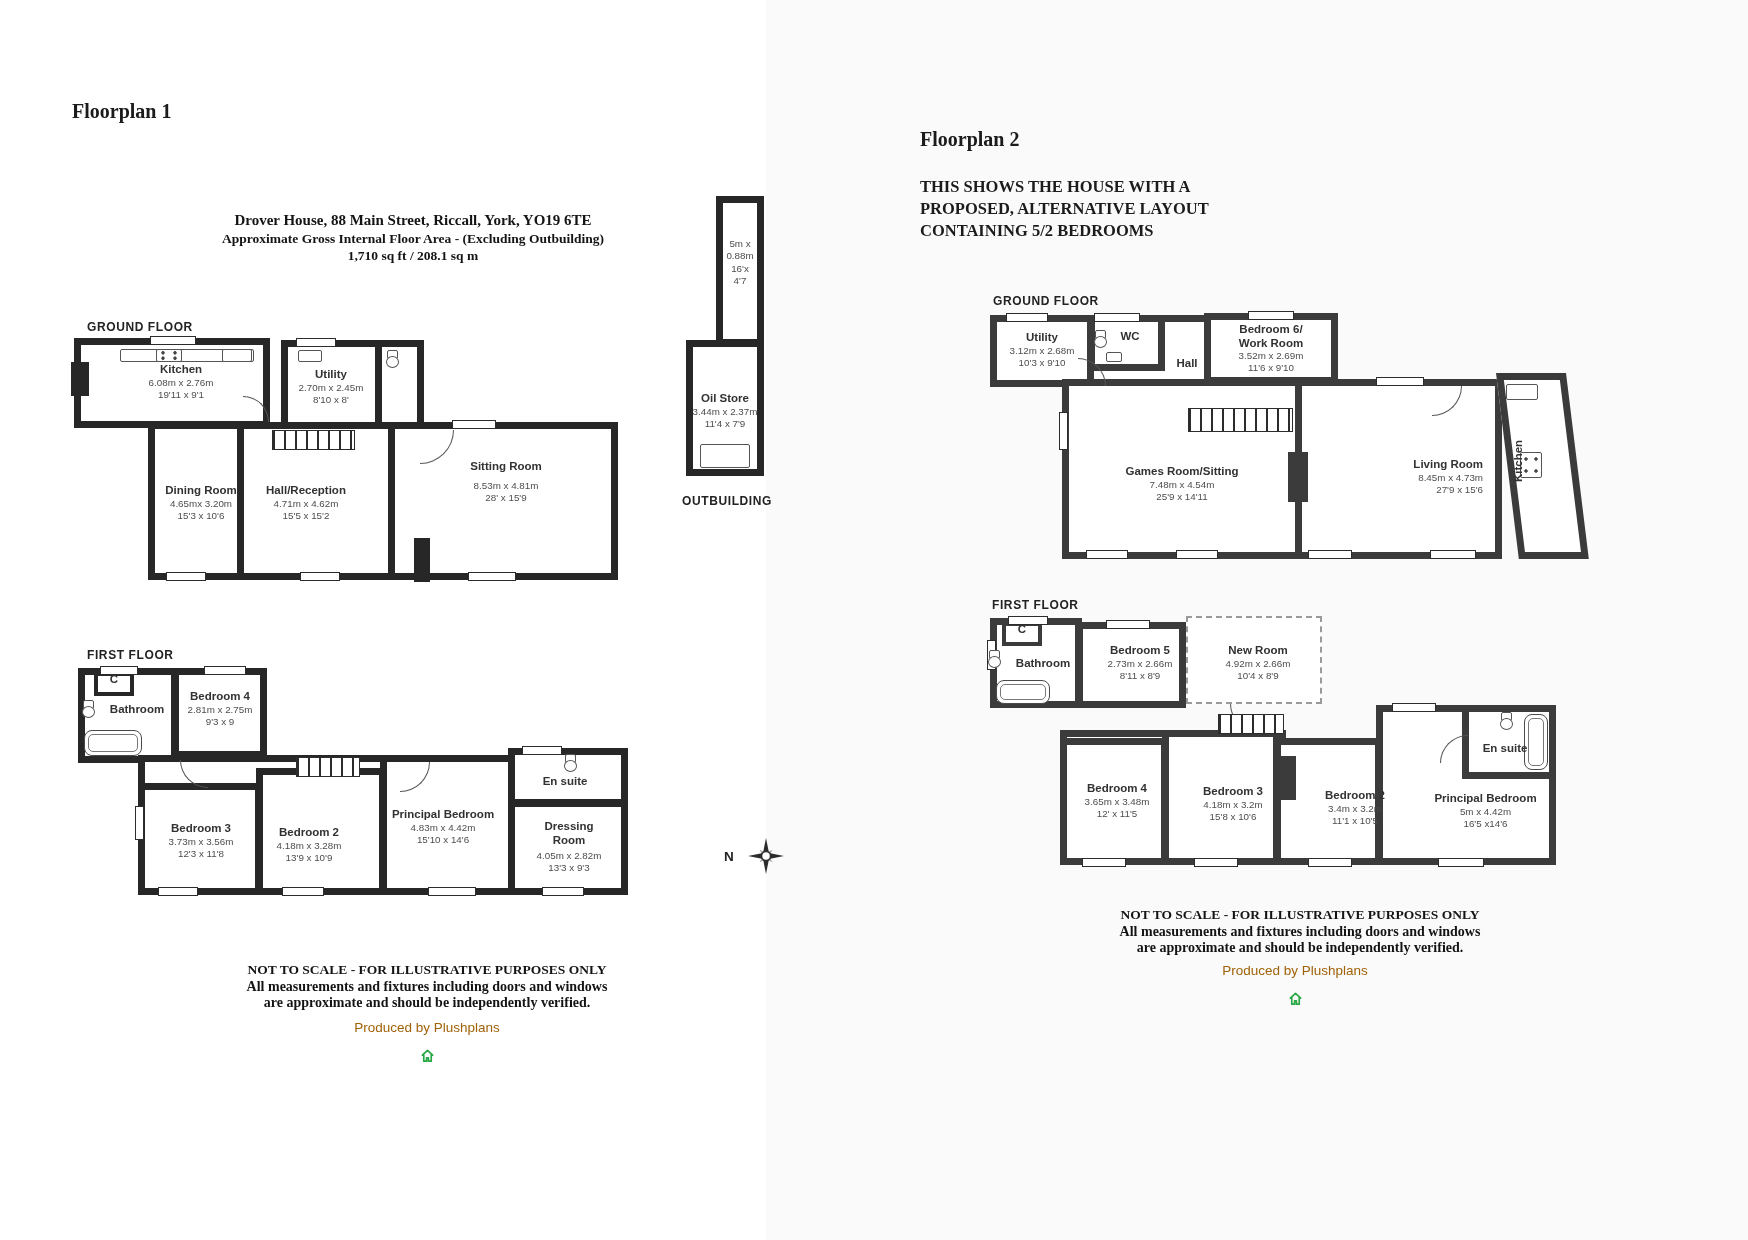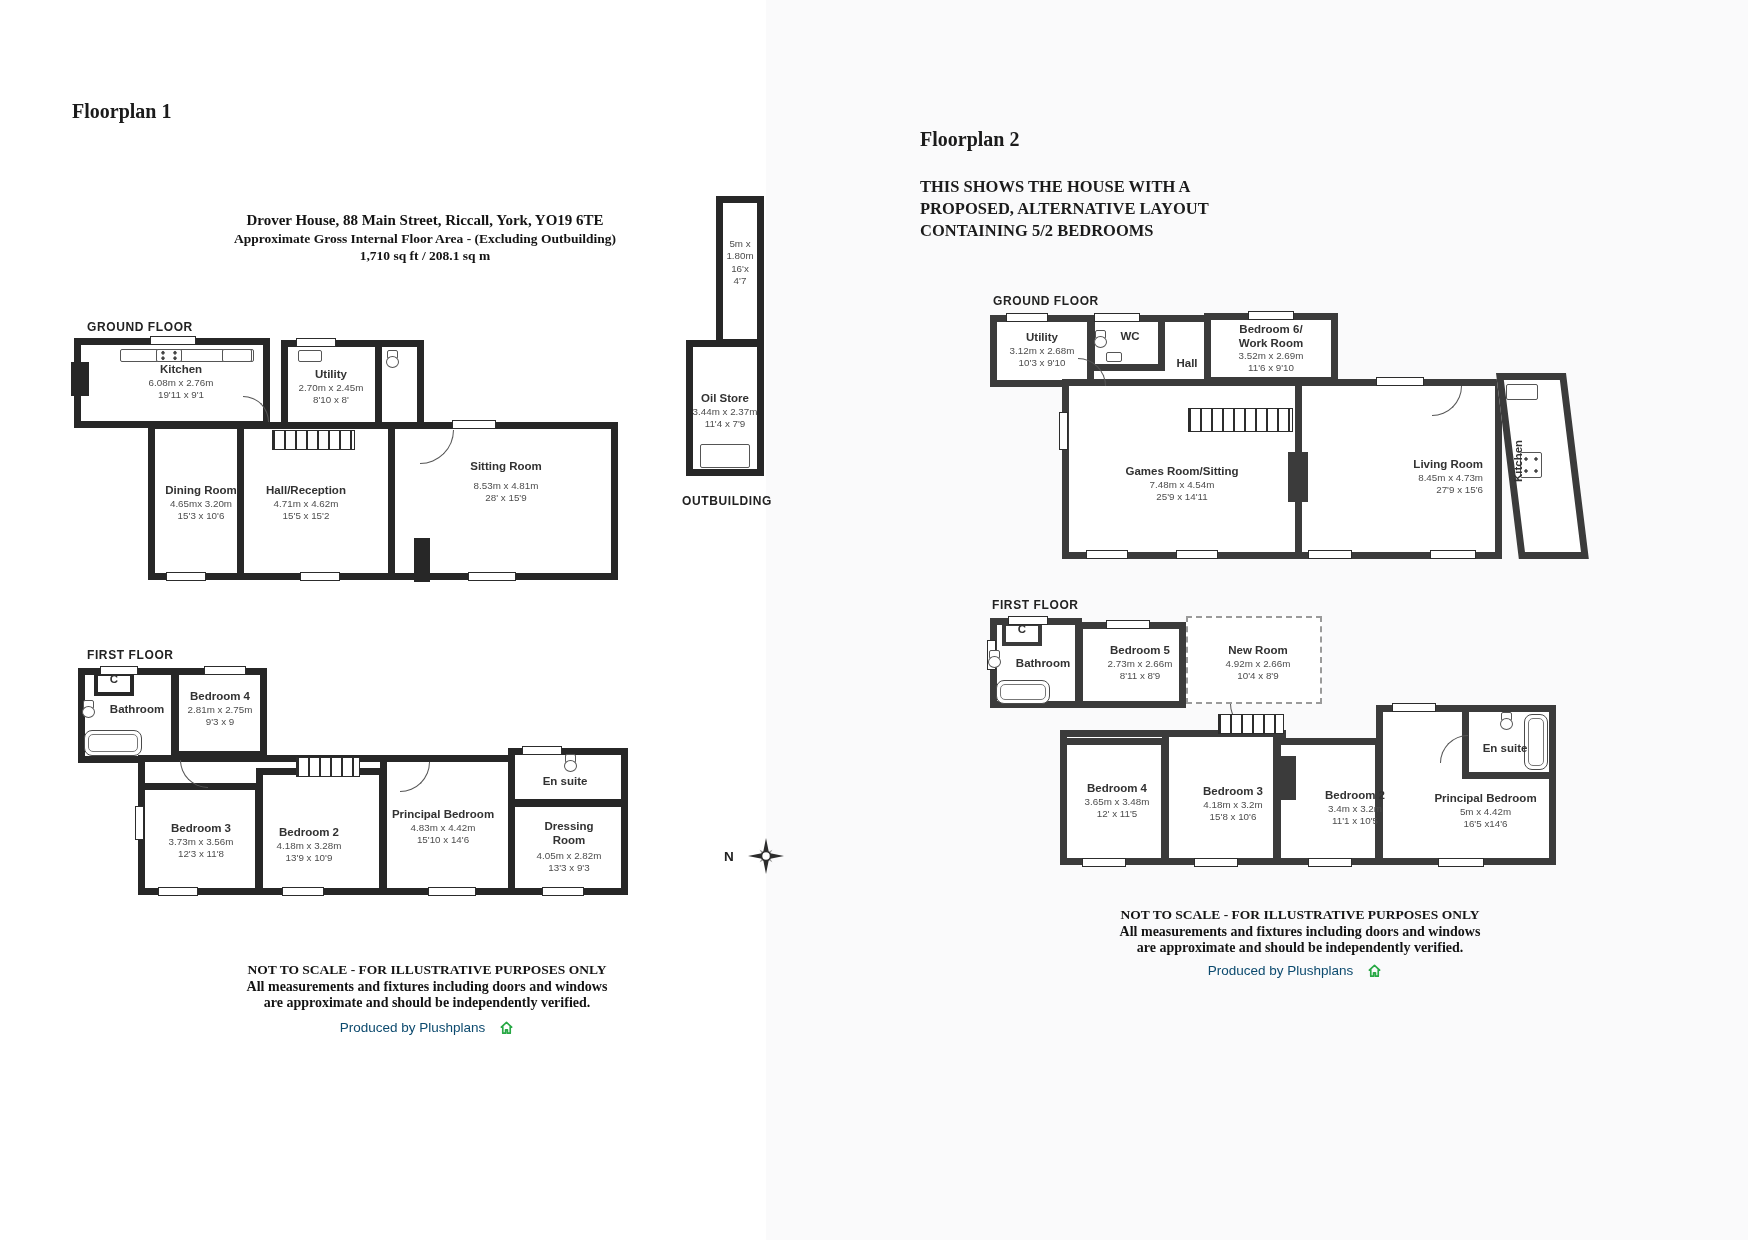--- a/index.html
+++ b/index.html
@@ -49,34 +49,34 @@
                font-size:20px; color:#1b1b1b; z-index:30; }
   .sub-title { position:absolute; font-family:"Liberation Serif", serif; font-weight:bold;
                font-size:16.5px; line-height:22px; color:#1b1b1b; z-index:30; }
   .addr-line1 { font-size:15px; font-weight:bold; line-height:20px; }
   .addr-line2 { font-size:13.5px; font-weight:bold; line-height:17px; }
   .center-block { position:absolute; text-align:center; color:#141414; z-index:30; }
   .disc1 { font-size:13.5px; font-weight:bold; line-height:18px; }
   .disc2 { font-size:14px; font-weight:bold; line-height:15.5px; }
   .note-line { font-size:14.5px; line-height:18px; color:#2e2e2e; }
   .credit { position:absolute; display:flex; align-items:center; gap:14px; justify-content:center;
-            font-size:13.5px; color:#0c4a6e; z-index:30; cursor:pointer; }
+            font-size:13.5px; color:#a16207; z-index:30; cursor:pointer;flex-direction:column; }
   .compass { position:absolute; display:flex; align-items:center; gap:4px; z-index:30; }
   .compass .n { font-weight:bold; font-size:13.5px; color:#222; }
   .vlabel { position:absolute; z-index:30; font-weight:bold; font-size:11.5px; color:#323232;
             transform:rotate(-90deg); white-space:nowrap; text-align:center; }
 </style>
 </head>
 <body>
 
 <div class="canvas">
   <div class="panel-bg" style="left:766px;top:0;width:982px;height:1240px;"></div>
 
   <div class="big-title" style="left:72px;top:100px;">Floorplan 1</div>
-  <div class="center-block serif" style="left:200px;top:210px;width:450px;">
+  <div class="center-block serif" style="left:188px;top:210px;width:450px;">
     <div class="addr-line1">Drover House, 88 Main Street, Riccall, York, YO19 6TE</div>
     <div class="addr-line2">Approximate Gross Internal Floor Area - (Excluding Outbuilding)</div>
     <div class="addr-line2">1,710 sq ft / 208.1 sq m</div>
   </div>
 
   <div class="floor-label" style="left:87px;top:320px;">GROUND FLOOR</div>
 
   <div>
     <div class="rm w1" style="left:74px;top:338px;width:196px;height:90px;"></div>
     <div class="rm w1" style="left:281px;top:340px;width:101px;height:89px;"></div>
@@ -127,21 +127,21 @@
       <div class="rd">28' x 15'9</div>
     </div>
   </div>
 
   <div>
     <div class="rm w1" style="left:716px;top:196px;width:48px;height:150px;"></div>
     <div class="rm w1" style="left:686px;top:340px;width:78px;height:136px;"></div>
     <div class="fixture" style="left:700px;top:444px;width:50px;height:24px;"></div>
     <div class="room-label" style="left:718px;top:238px;width:44px;">
       <div class="rd">5m x</div>
-      <div class="rd">1.80m</div>
+      <div class="rd">0.88m</div>
       <div class="rd">16'x</div>
       <div class="rd">4'7</div>
     </div>
     <div class="room-label" style="left:688px;top:392px;width:74px;">
       <div class="rn">Oil Store</div>
       <div class="rd">3.44m x 2.37m</div>
       <div class="rd">11'4 x 7'9</div>
     </div>
     <div class="floor-label" style="left:662px;top:494px;width:130px;text-align:center;">OUTBUILDING</div>
   </div>

